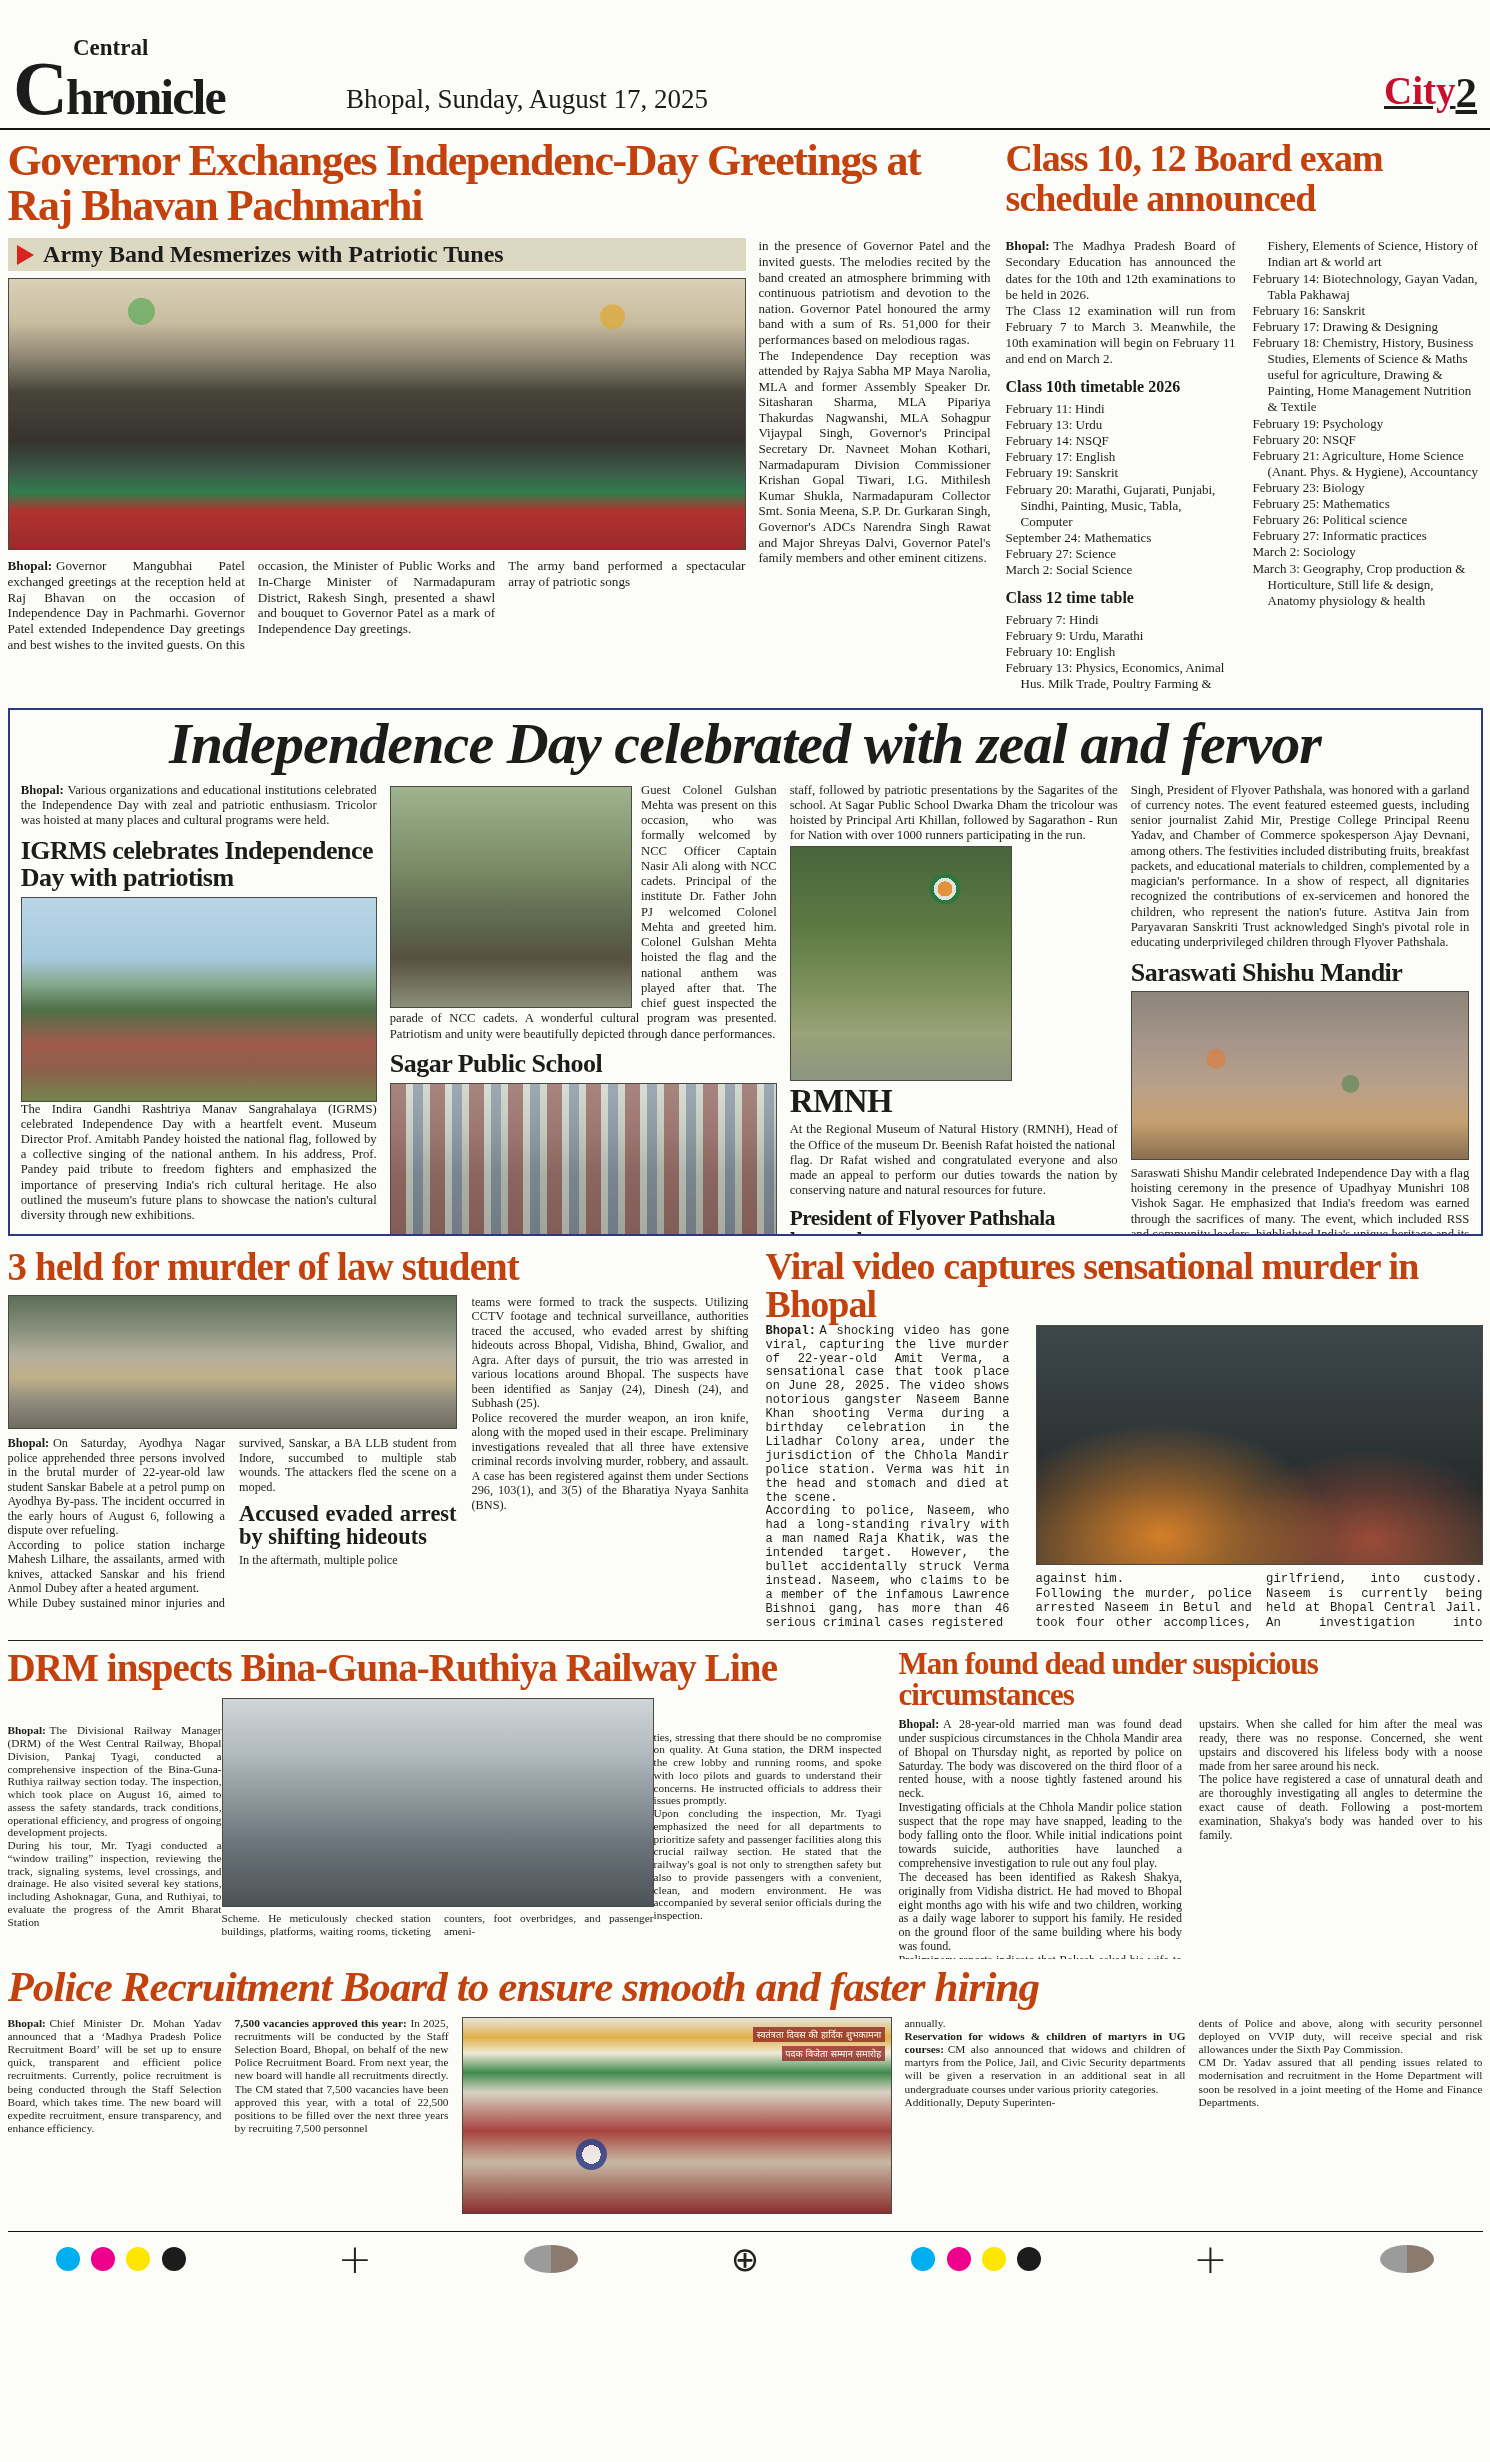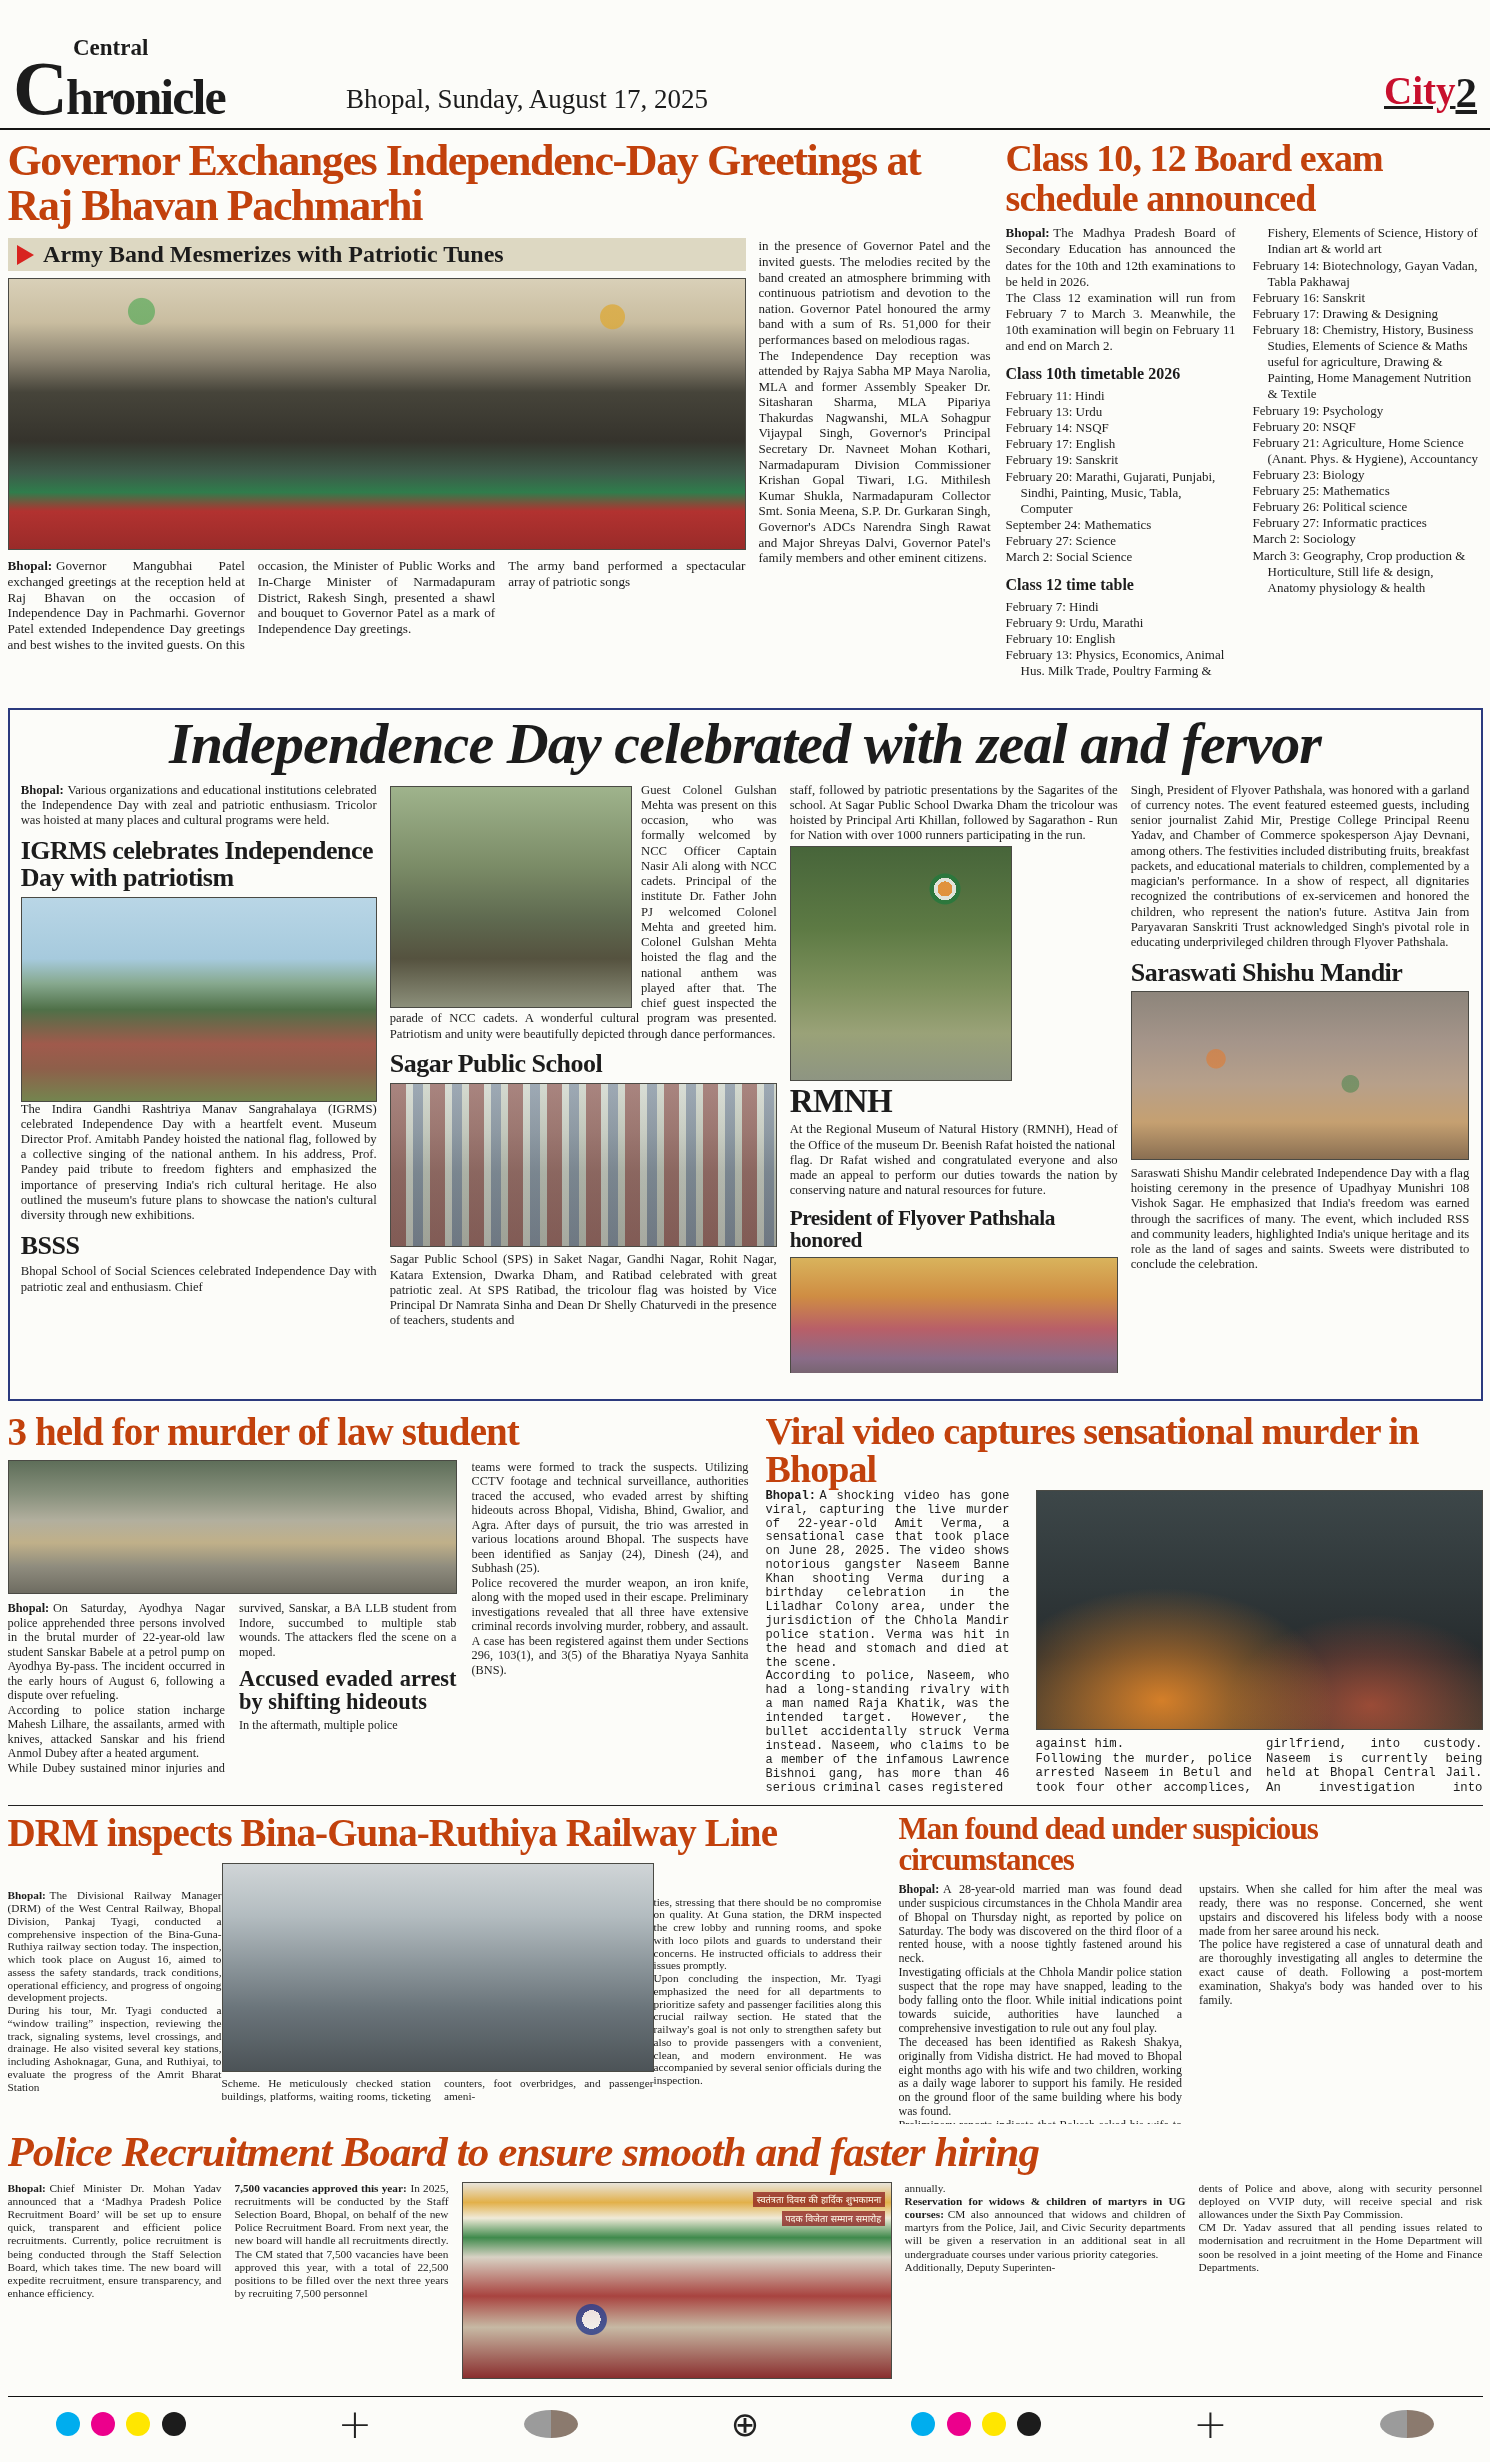--- a/index.html
+++ b/index.html
@@ -39,27 +39,27 @@
            border-bottom:10.2px solid transparent; display:inline-block; }
   .gov-photo { height:272px;
      background: radial-gradient(circle at 18% 12%, rgba(90,170,90,.7) 0 13px, transparent 14px),
                  radial-gradient(circle at 82% 14%, rgba(220,170,60,.8) 0 12px, transparent 13px),
                  linear-gradient(180deg,#d9d0b8 0%,#c9bda0 16%,#8a8270 30%,#46443a 42%,#35332c 60%,#3d5c4a 72%,#2f7d4c 79%,#b23230 86%,#9a2b29 100%); }
   .gov-cols3 { column-count:3; column-gap:13px; column-fill:auto; height:110px; margin-top:7.5px;
                font-size:13.2px; line-height:1.2; overflow:hidden; }
   .gov-right { flex:1; font-size:13px; line-height:1.2; overflow:hidden; }
   .exam { flex:1; }
   .exam-hl { font-size:38px; line-height:1.04; letter-spacing:-0.9px; }
-  .exam-body { column-count:2; column-gap:17px; column-fill:auto; height:462px; margin-top:7px;
+  .exam-body { column-count:2; column-gap:17px; column-fill:auto; height:462px; margin-top:20px;
                font-size:13px; line-height:1.24; overflow:hidden; }
   .tt-h { font-size:16px; font-weight:bold; margin:9.3px 0 4.7px; break-inside:avoid; }
   .tt { padding-left:15px; text-indent:-15px; }
 
   
-  .indep { margin:7.5px 7.5px 0 7.5px; border:2.8px solid #2b3a7e; height:693px; padding:1.9px 11.2px 7.5px; overflow:hidden; }
+  .indep { margin:7.5px 7.5px 0 7.5px; border:2.8px solid #2b3a7e; height:528px; padding:1.9px 11.2px 7.5px; overflow:hidden; }
   .indep-banner { font-size:58px; font-style:italic; font-weight:bold; text-align:center;
                   letter-spacing:-0.9px; line-height:1.15; border-bottom:0.9px solid transparent; }
   .indep-cols { display:flex; gap:13px; height:590px; overflow:hidden; margin-top:3.7px; }
   .icol { overflow:hidden; font-size:12.7px; line-height:1.2; }
   .icol1 { width:356px; } .icol2 { width:387px; } .icol3 { width:328px; } .icol4 { flex:1; }
   .ih { font-size:26px; line-height:1.04; font-weight:bold; margin:8.4px 0 5.6px; letter-spacing:-0.5px; }
   .ih-rmnh { font-size:33px; margin:0 0 3.7px; }
   .ih-flyover { font-size:21.4px; }
   .igrms-photo { height:205px;
      background: linear-gradient(180deg,#b9d6e6 0%,#a6cadd 30%,#87a98f 42%,#4f7048 55%,#a05a4c 72%,#8e5f4a 84%,#74854f 100%); }

